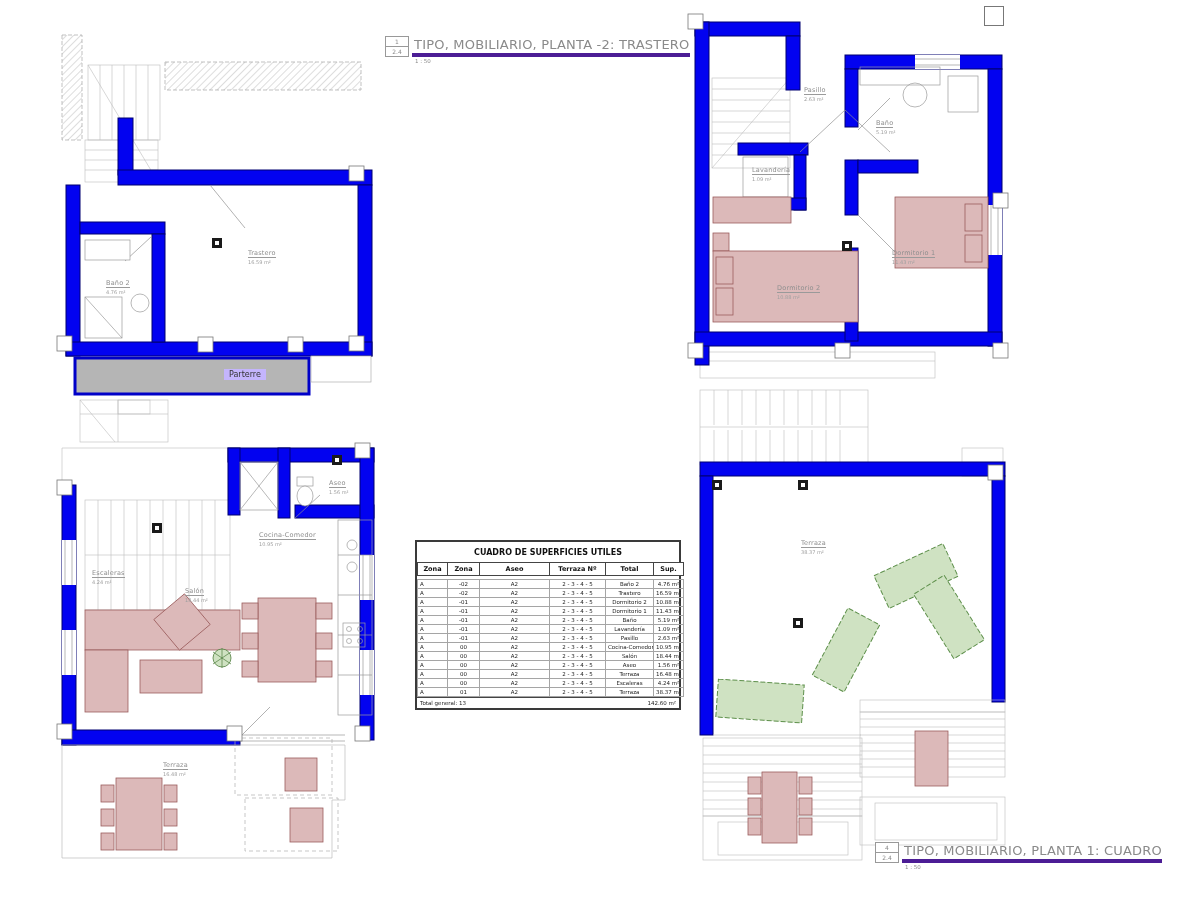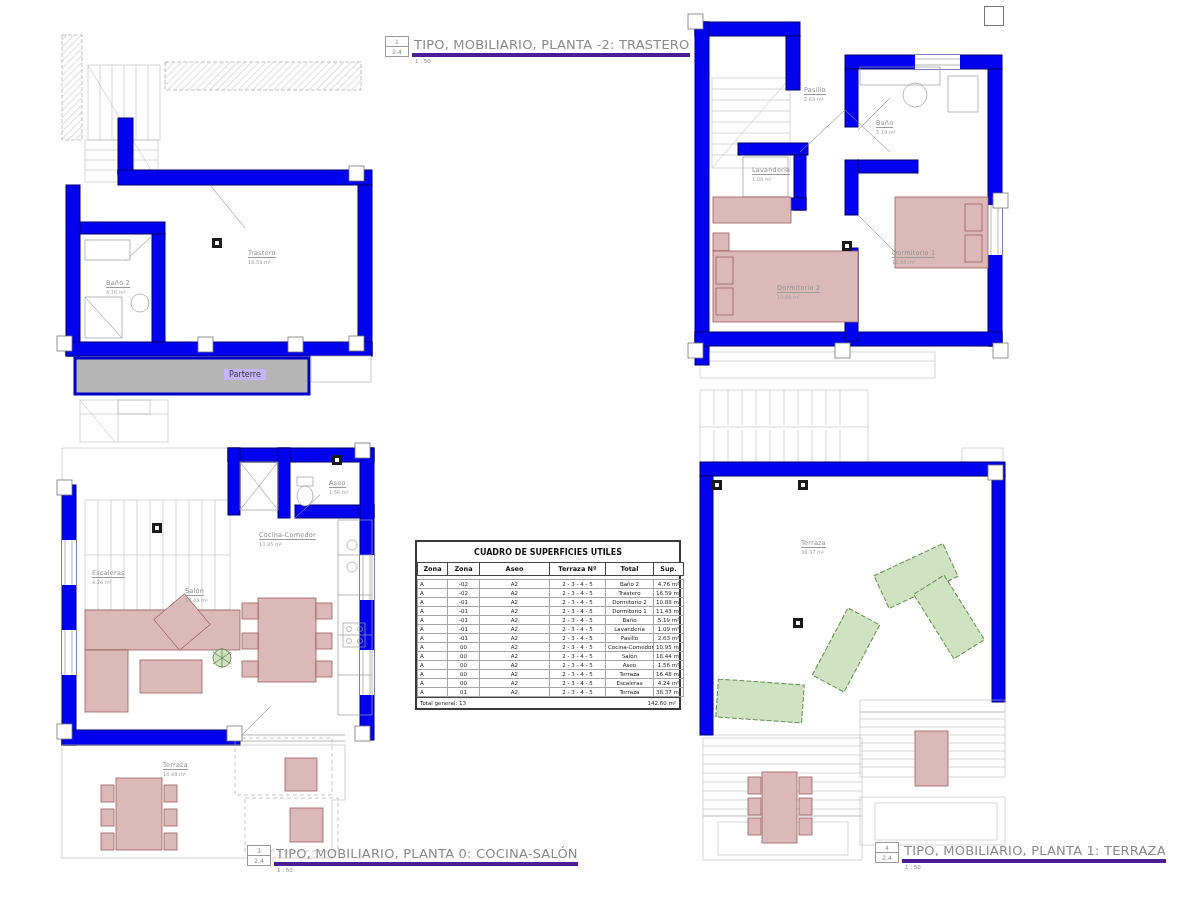--- a/index.html
+++ b/index.html
@@ -440,38 +440,28 @@
       <div class="tb-sheet">2.4</div>
     </div>
     <div class="tb-text">
       <div class="tb-title">TIPO, MOBILIARIO, PLANTA -2: TRASTERO</div>
       <div class="tb-scale">1 : 50</div>
     </div>
   </div>
 
   <div class="keyplan" style="left:984px;top:6px"></div>
 
-  <div class="title-block" style="left:247px;top:845px;width:222px">
-    <div class="tb-box">
-      <div class="tb-num">3</div>
-      <div class="tb-sheet">2.4</div>
-    </div>
-    <div class="tb-text">
-      <div class="tb-title">TIPO, MOBILIARIO, PLANTA 0: COCINA-SALÓN</div>
-      <div class="tb-scale">1 : 50</div>
-    </div>
-  </div>
 
   <div class="title-block" style="left:875px;top:842px;width:190px">
     <div class="tb-box">
       <div class="tb-num">4</div>
       <div class="tb-sheet">2.4</div>
     </div>
     <div class="tb-text">
-      <div class="tb-title">TIPO, MOBILIARIO, PLANTA 1: TERRAZA</div>
+      <div class="tb-title">TIPO, MOBILIARIO, PLANTA 1: CUADRO</div>
       <div class="tb-scale">1 : 50</div>
     </div>
   </div>
 
   <div class="sup-table-wrap">
     <div class="sup-title">CUADRO DE SUPERFICIES UTILES</div>
     <table class="sup">
       <colgroup>
         <col style="width:30px">
           <col style="width:32px">

